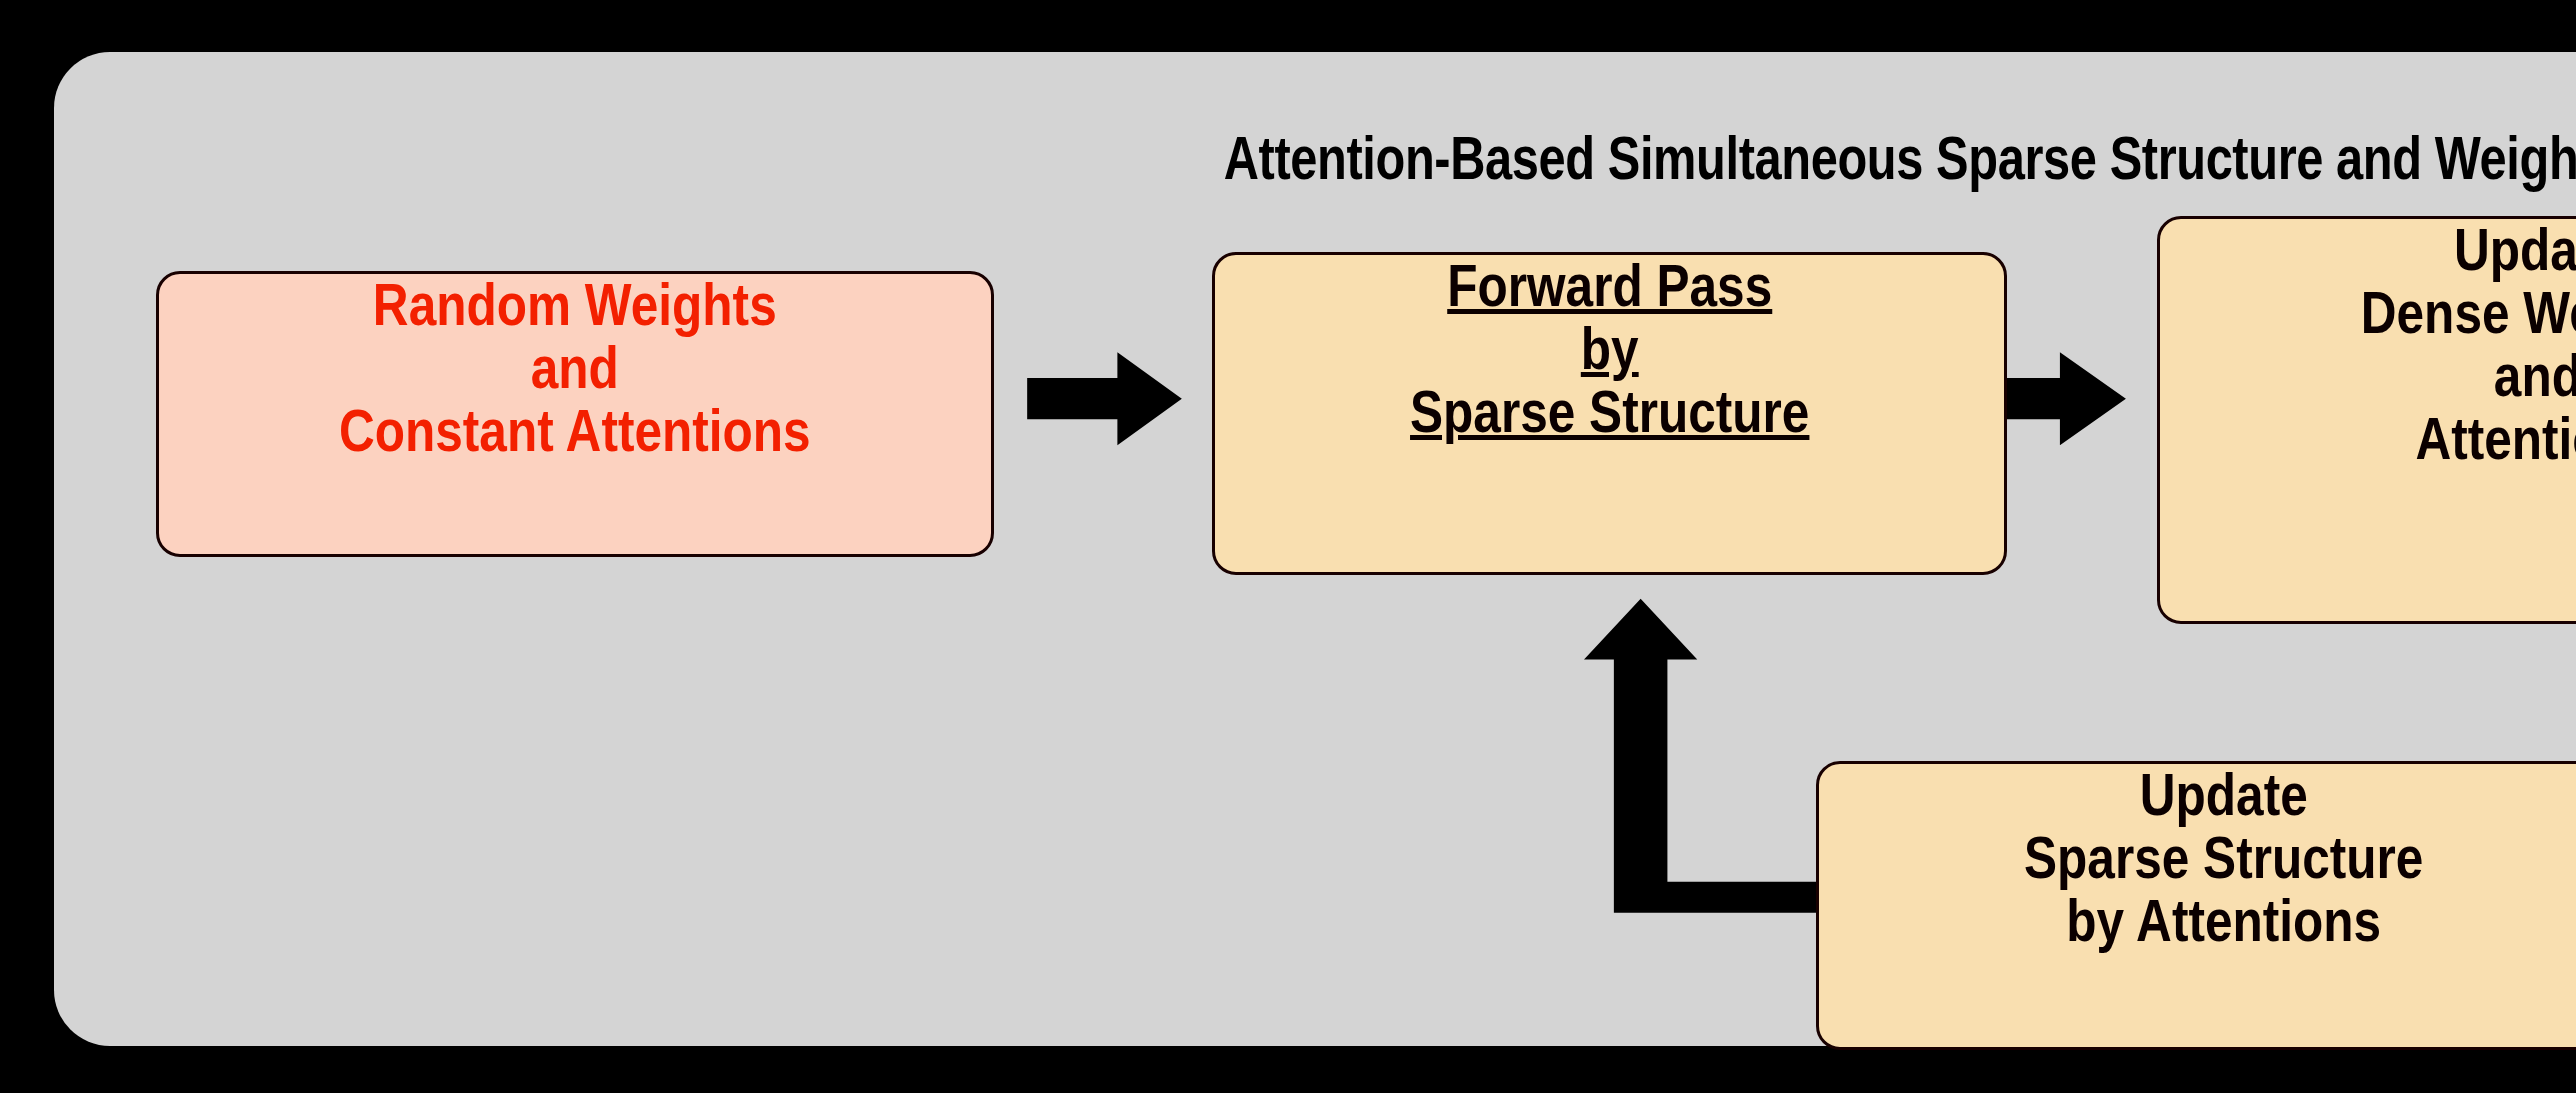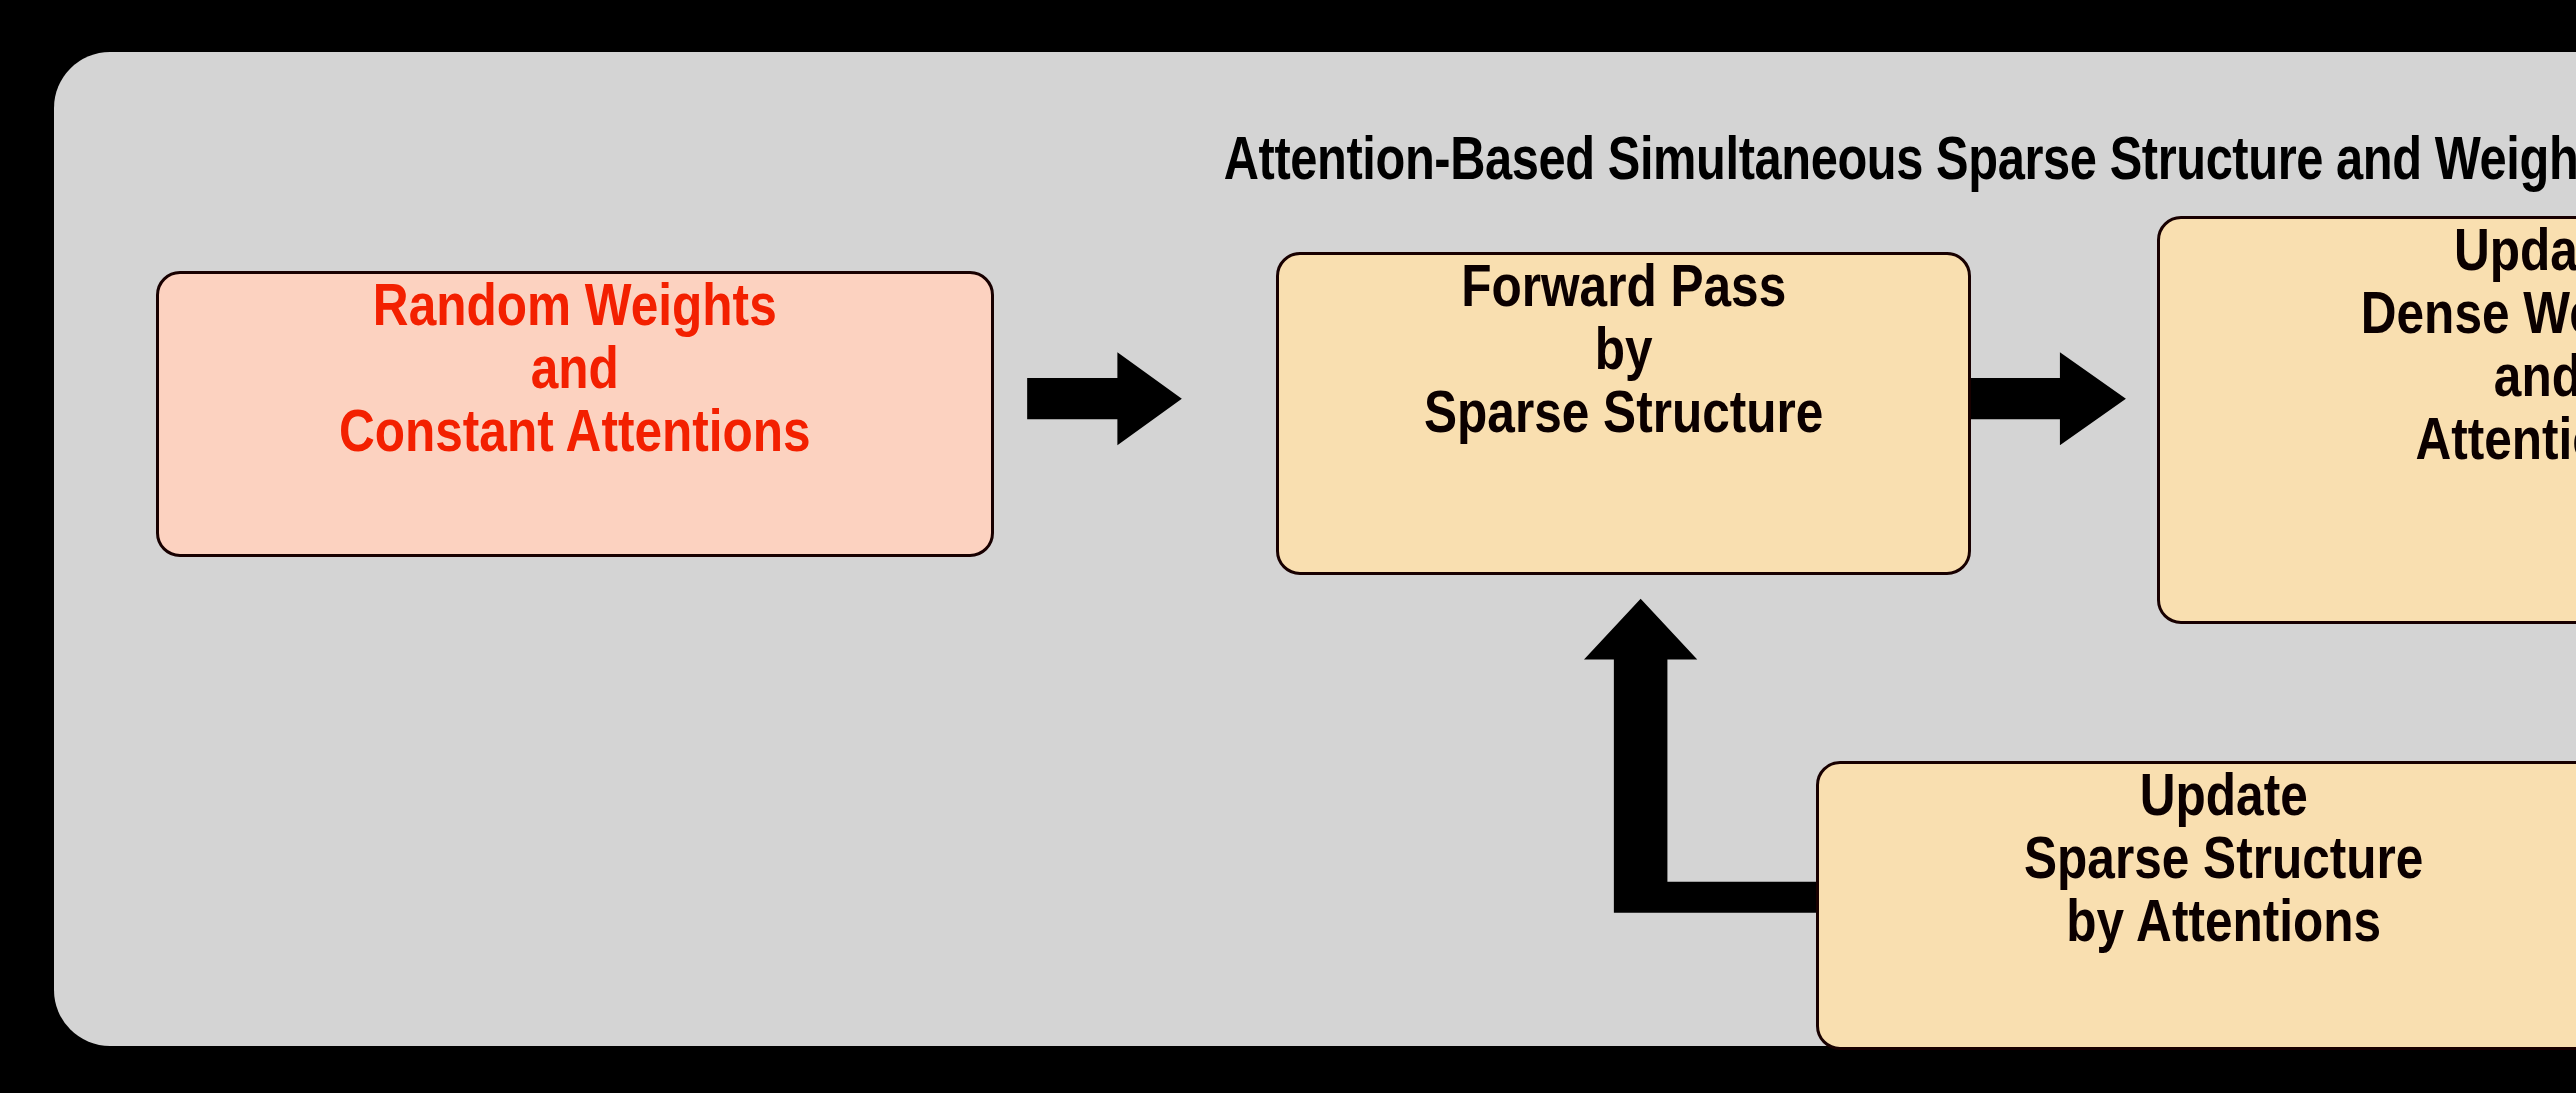--- a/index.html
+++ b/index.html
@@ -59,23 +59,24 @@
   }
   
   #node-init {
     left: 102px;  top: 219px;  width: 838px; height: 286px;
     background: #fcd2c0;
     color: #f32000;
     font-size: 59px;
   }
   
   #node-forward {
-    left: 1222px; top: 200px; width: 695px; height: 323px;
+    left: 1158px; top: 200px; width: 795px; height: 323px;
     background: #f9dfb0;
     font-size: 59px;
+    text-decoration: underline;
   }
   
   #node-update-dense {
     left: 2103px; top: 164px; width: 761px; height: 408px;
     background: #f9dfb0;
     font-size: 59px;
   }
   
   #node-update-sparse {
     left: 1762px; top: 709px; width: 816px; height: 289px;

